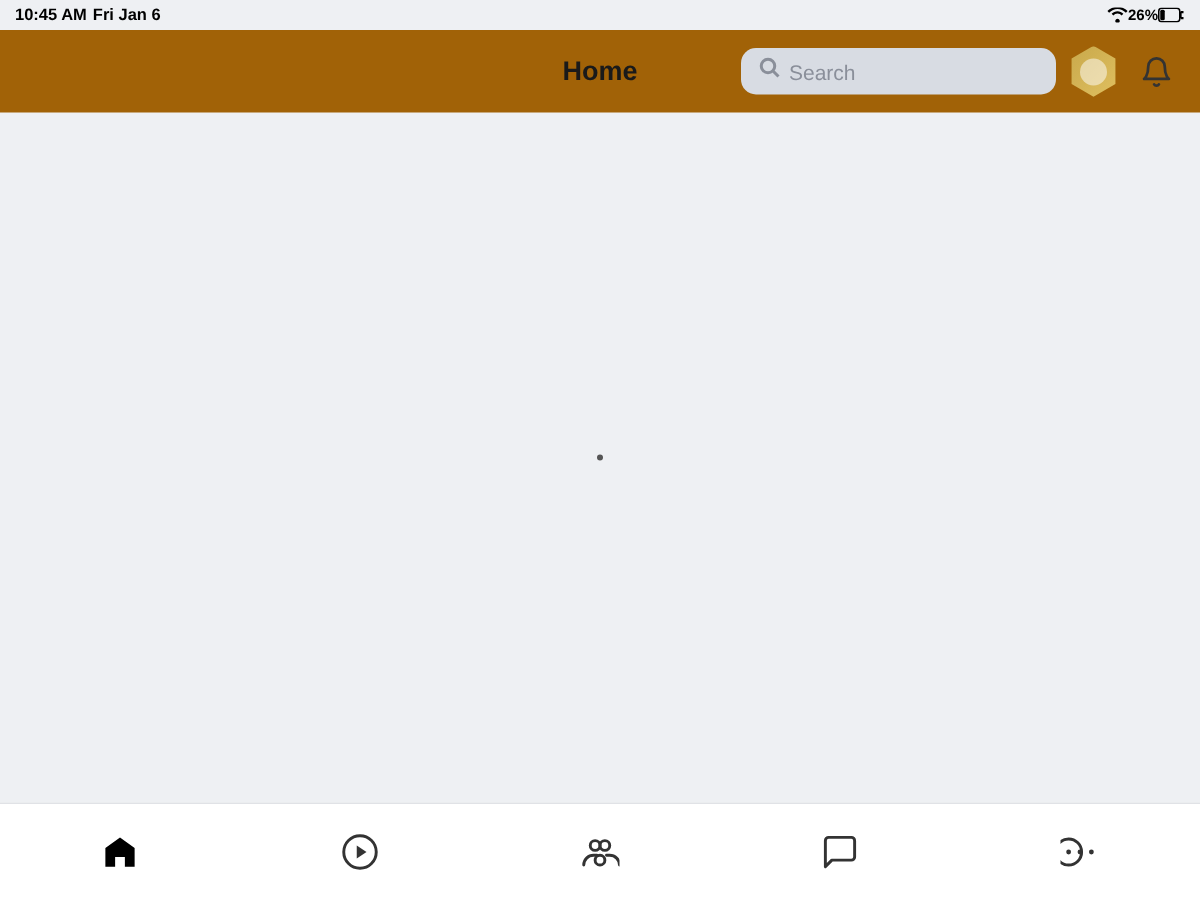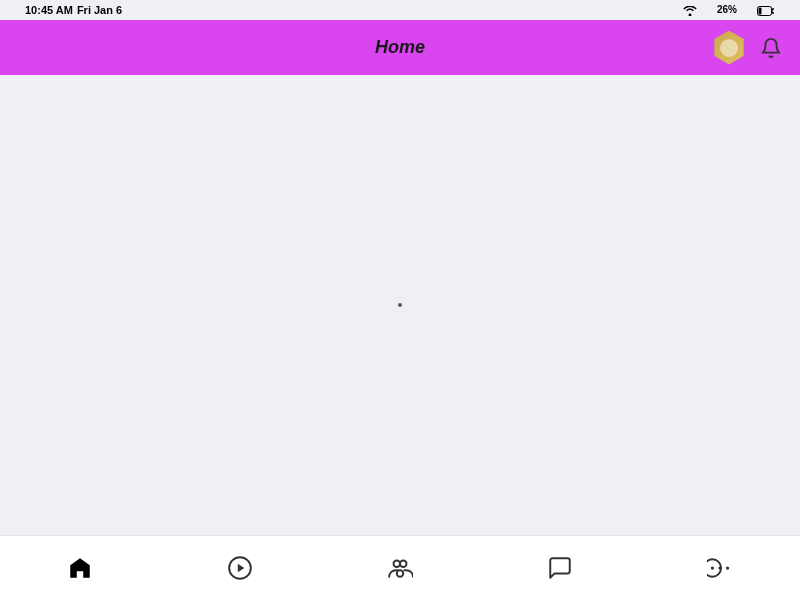--- a/index.html
+++ b/index.html
@@ -20,58 +20,57 @@
     
     .status-bar {
       position: absolute;
       top: 0;
       left: 0;
       right: 0;
       height: 20px;
       display: flex;
       align-items: center;
       justify-content: space-between;
-      padding: 0 25px;
+      padding: 0 10px;
       font-size: 11px;
       font-weight: 600;
       color: #000;
       z-index: 10;
     }
 
     .status-bar-left {
       display: flex;
       align-items: center;
       gap: 4px;
     }
 
     .status-bar-right {
       display: flex;
       align-items: center;
-      gap: 20px;
+      gap: 0;
       font-size: 10px;
     }
 
     .wifi-icon svg, .battery-icon svg {
       display: inline-block;
       vertical-align: middle;
     }
 
     
     .header {
       position: absolute;
       top: 20px;
       left: 0;
       right: 0;
       height: 55px;
-      background-color: #d946ef;
+      background-color: #a16207;
       display: flex;
       align-items: center;
       justify-content: center;
       z-index: 9;
-      font-style: italic;
     }
 
     .header-title {
       font-size: 18px;
       font-weight: 600;
       color: #1a1a1a;
       position: absolute;
       left: 50%;
       transform: translateX(-50%);
     }
@@ -212,20 +211,29 @@
         <line x1="15" y1="7" x2="17" y2="7" stroke="currentColor" stroke-width="1.5"></line>
         <line x1="15" y1="3" x2="15" y2="7" stroke="currentColor" stroke-width="1.5"></line>
       </svg>
     </span>
   </div>
 </div>
 
 <div class="header">
   <span class="header-title">Home</span>
   <div class="header-right">
+    <div class="search-bar">
+      <span class="search-icon-wrapper">
+        <svg width="14" height="14" viewBox="0 0 14 14" fill="none" stroke="#8a8f9a" stroke-width="2">
+          <circle cx="6" cy="6" r="4.5"></circle>
+          <line x1="9.5" y1="9.5" x2="13" y2="13"></line>
+        </svg>
+      </span>
+      <span class="search-bar-text">Search</span>
+    </div>
     <div class="avatar-btn">
       <div class="avatar-inner"></div>
     </div>
     <div class="bell-btn">
       <svg width="22" height="22" viewBox="0 0 24 24" fill="none" stroke="#333" stroke-width="2" stroke-linecap="round" stroke-linejoin="round">
         <path d="M18 8A6 6 0 0 0 6 8c0 7-3 9-3 9h18s-3-2-3-9"></path>
         <path d="M13.73 21a2 2 0 0 1-3.46 0"></path>
       </svg>
     </div>
   </div>

